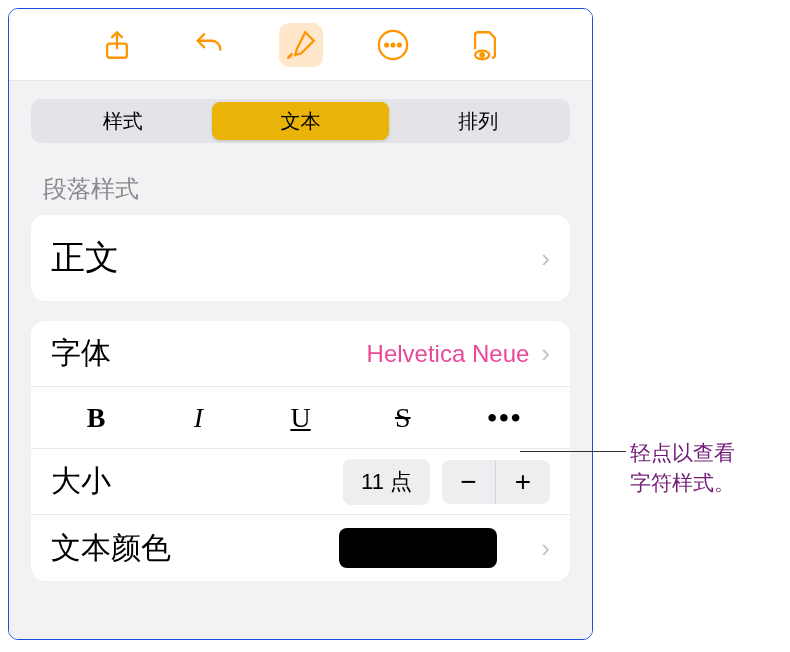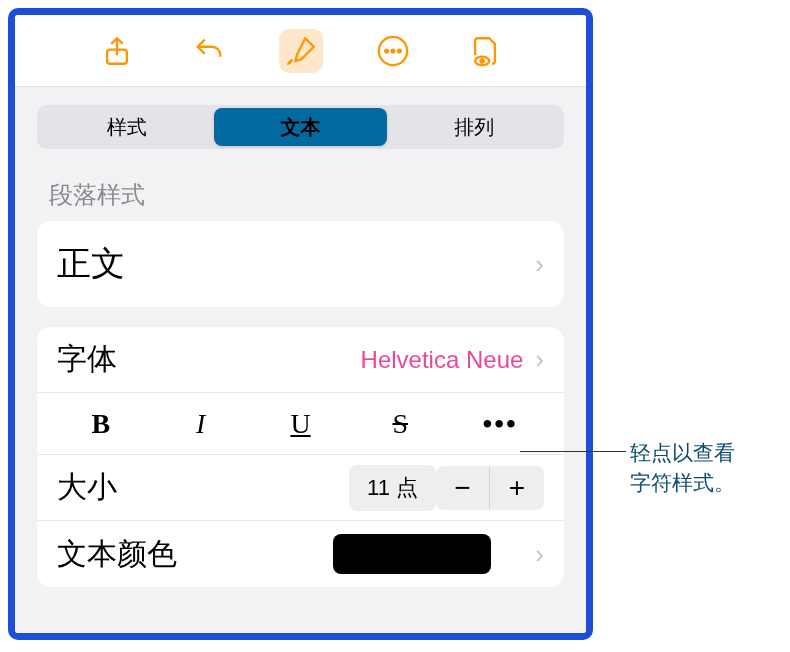--- a/index.html
+++ b/index.html
@@ -6,21 +6,21 @@
     body {
       font-family: -apple-system, 'Helvetica Neue', sans-serif;
       background: #fff;
       width: 790px;
       height: 652px;
       position: relative;
     }
     .panel {
       width: 585px;
       height: 632px;
-      border: 7px solid #1d4ed8;
+      border: 1px solid #1d4ed8;
       border-radius: 10px;
       background: #fdfdfc;
       position: absolute;
       left: 8px;
       top: 8px;
       overflow: hidden;
     }
     .toolbar {
       height: 72px;
       display: flex;
@@ -63,23 +63,23 @@
       flex: 1;
       display: flex;
       align-items: center;
       justify-content: center;
       font-size: 20px;
       color: #000;
       border-radius: 8px;
       cursor: pointer;
     }
     .seg-item.selected {
-      background: #0369a1;
+      background: #eab308;
       box-shadow: 0 1px 3px rgba(0,0,0,0.15);
-      font-weight: 700;
+      font-weight: 400;
     }
     .section-label {
       color: #8a8a8e;
       font-size: 24px;
       padding: 30px 34px 10px 34px;
     }
     .card {
       background: #fff;
       border-radius: 14px;
       margin: 0 22px;
@@ -140,21 +140,21 @@
     .style-u { text-decoration: underline; }
     .style-s { text-decoration: line-through; }
     .more-dots {
       font-size: 28px;
       letter-spacing: 2px;
       font-weight: bold;
     }
     .size-controls {
       display: flex;
       align-items: center;
-      gap: 0;
+      gap: 12px;
       margin-left: auto;
     }
     .size-val {
       background: #eeeef0;
       border-radius: 8px;
       padding: 8px 18px;
       font-size: 22px;
       color: #000;
     }
     .stepper {
@@ -182,21 +182,21 @@
       border-radius: 8px;
       margin-left: auto;
       margin-right: 12px;
     }
     .callout {
       position: absolute;
       left: 630px;
       top: 438px;
       font-size: 21px;
       line-height: 1.45;
-      color: #0c4a6e;
+      color: #701a75;
     }
     .callout-line {
       position: absolute;
       left: 520px;
       top: 451px;
       width: 106px;
       height: 1px;
       background: #333;
     }
     .gap { height: 20px; }

